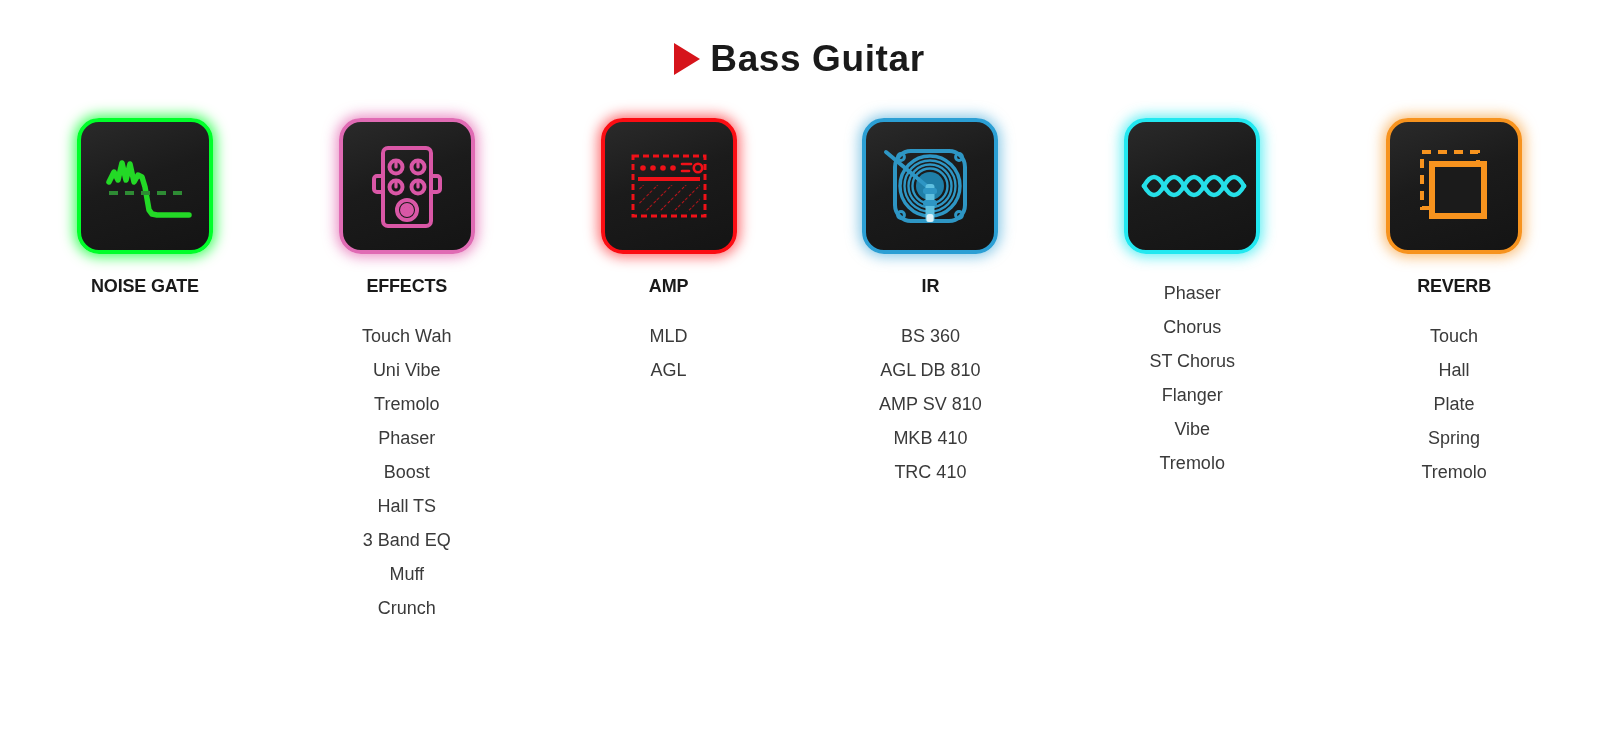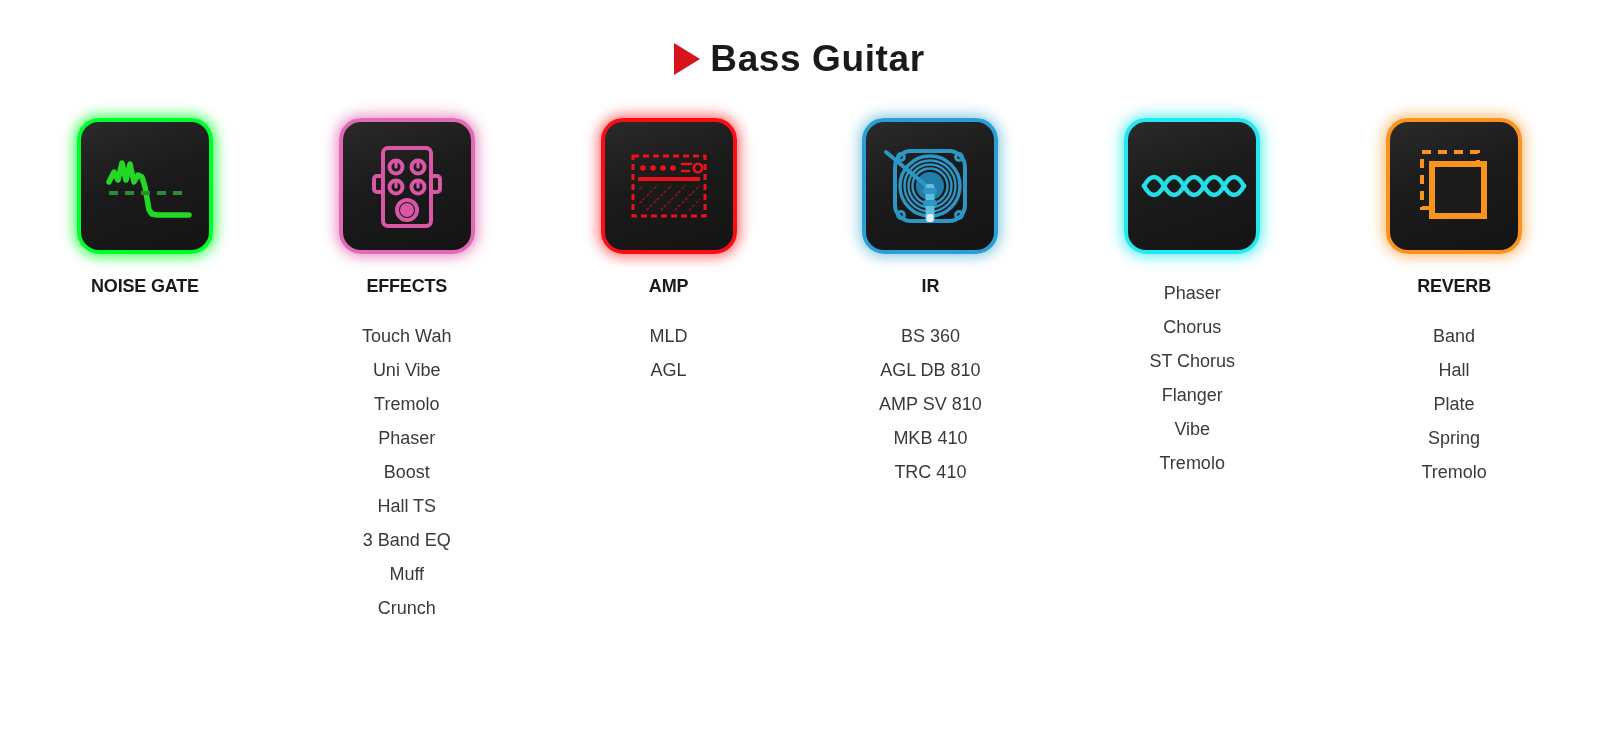--- a/index.html
+++ b/index.html
@@ -253,21 +253,21 @@
     <div class="icon-tile" style="border-color:#f7931e; box-shadow:0 0 13px 3px rgba(247,147,30,0.6);">
       <span>
         <svg width="112" height="112" viewBox="0 0 112 112">
           <rect x="24" y="22" width="56" height="56" fill="none" stroke="#f7931e" stroke-width="4" stroke-dasharray="9 7"></rect>
           <rect x="34" y="34" width="52" height="52" fill="#1b1b1b" stroke="#f7931e" stroke-width="6"></rect>
         </svg>
       </span>
     </div>
     <div class="module-label">REVERB</div>
     <div class="item-list">
-      <div class="item">Band</div>
+      <div class="item">Touch</div>
       <div class="item">Hall</div>
       <div class="item">Plate</div>
       <div class="item">Spring</div>
       <div class="item">Tremolo</div>
     </div>
   </div>
 
 </div>
 
 </body></html>

